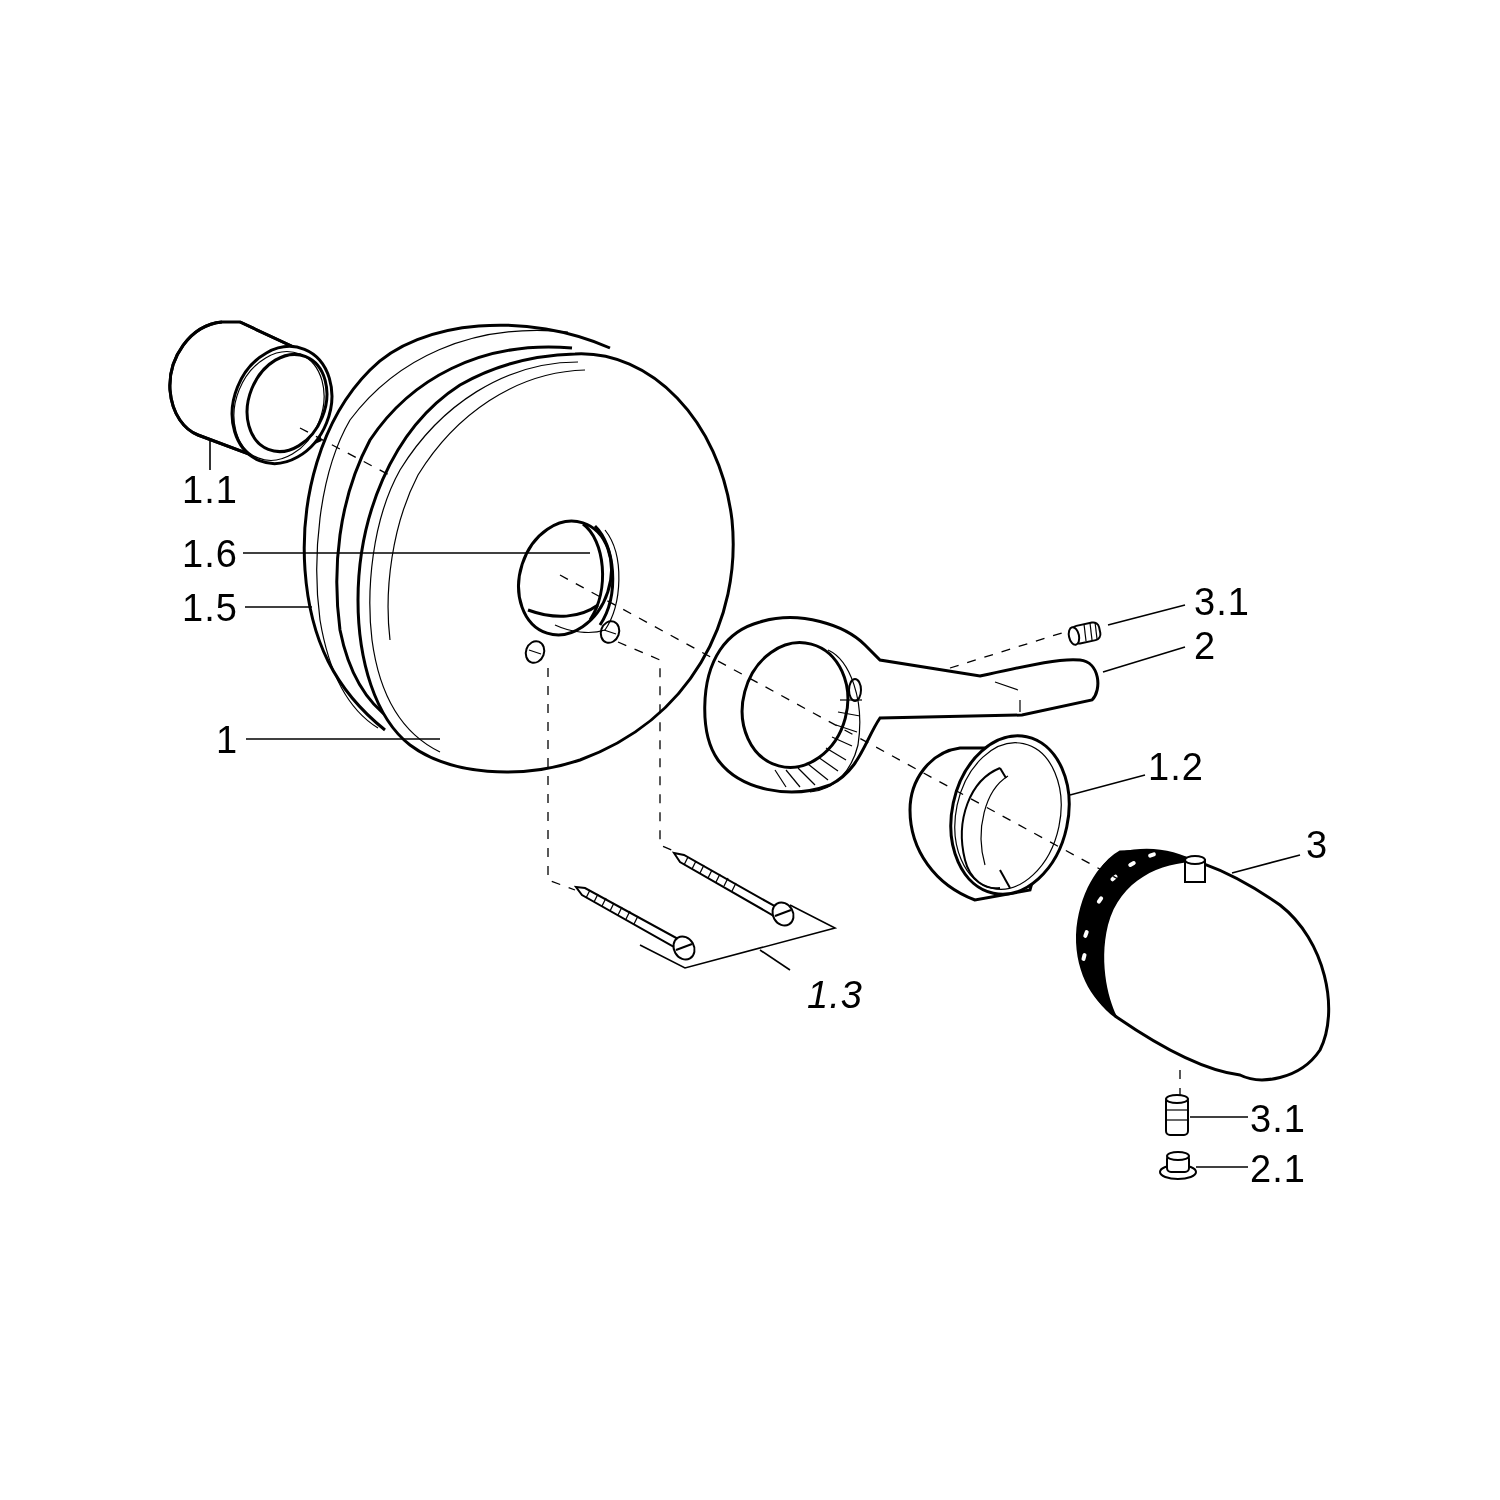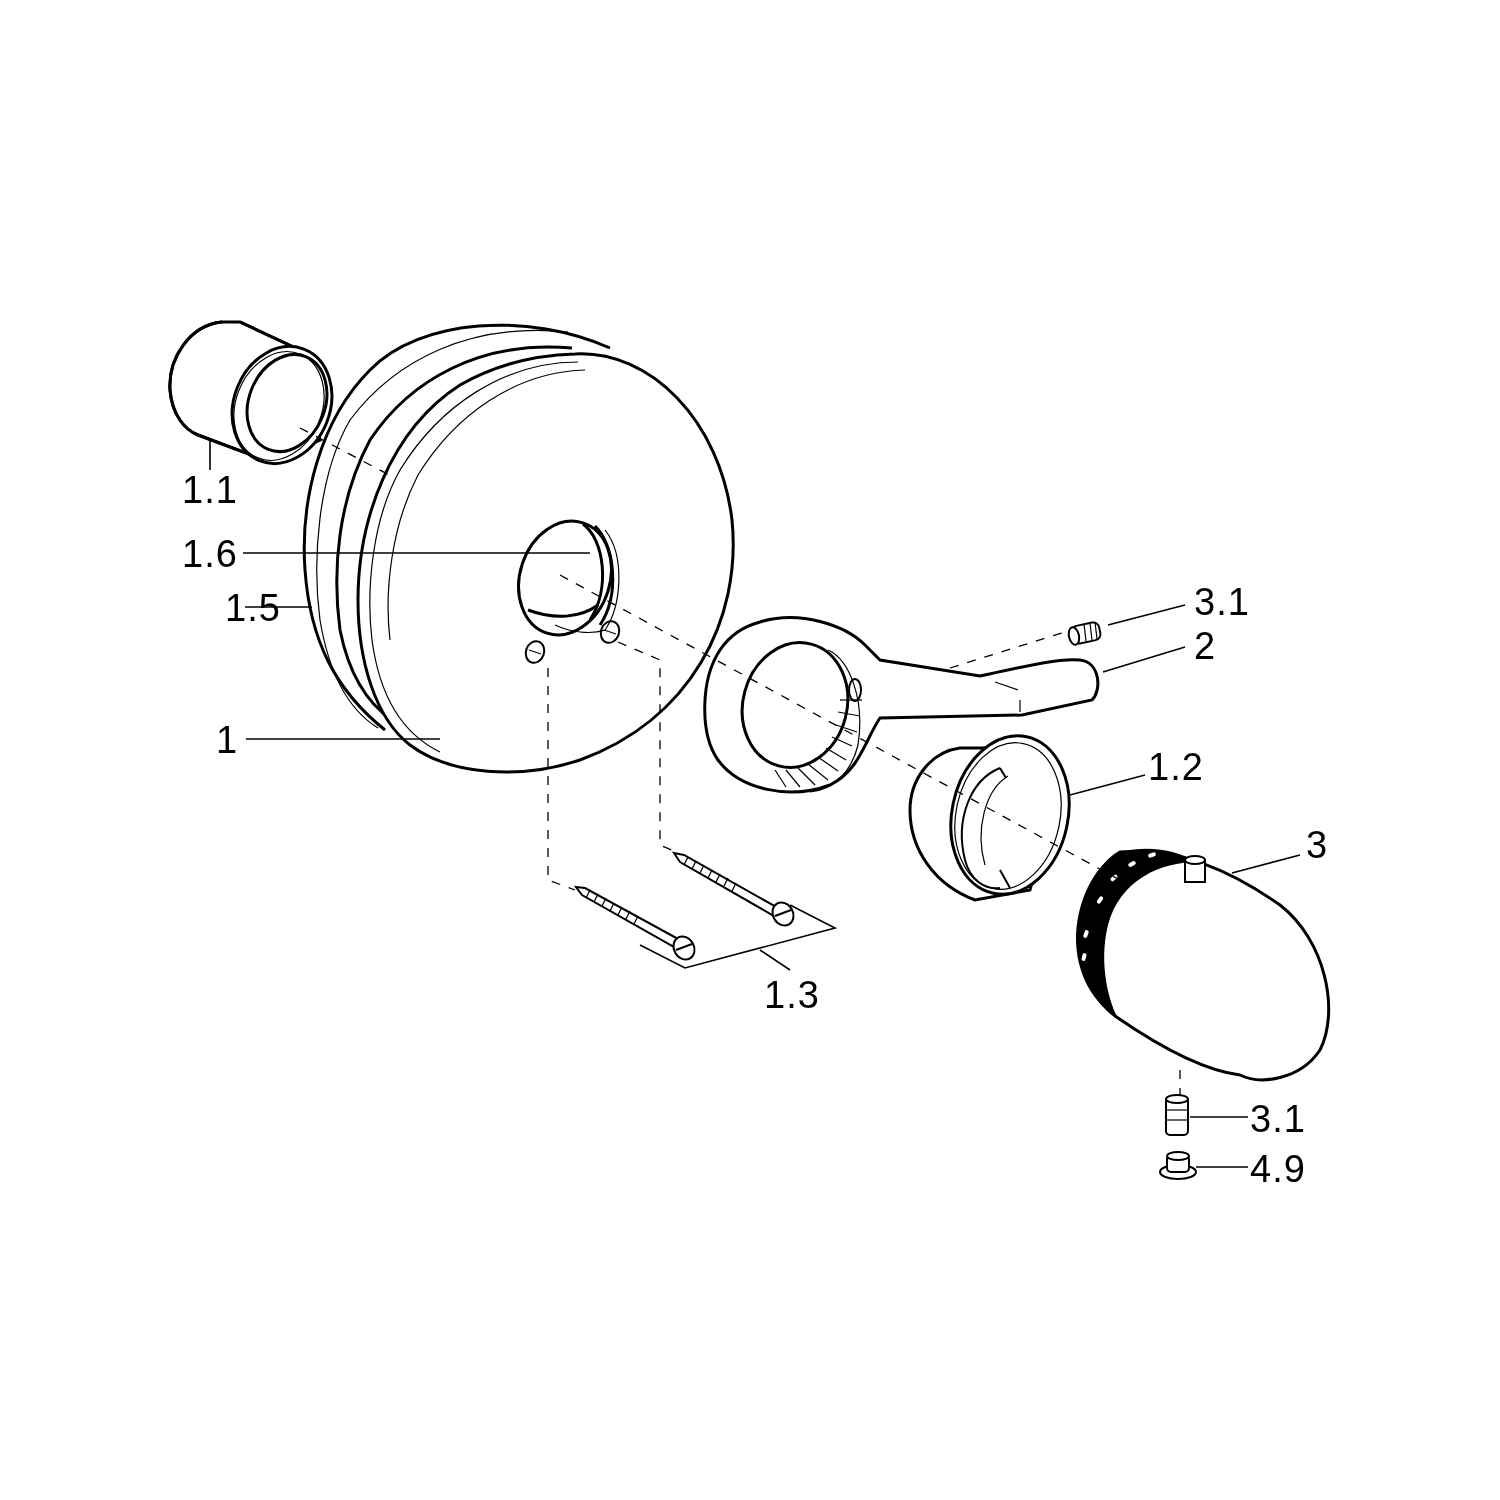--- a/index.html
+++ b/index.html
@@ -166,23 +166,23 @@
     <line class="lead" x1="1103" y1="672" x2="1185" y2="647"></line>
     <line class="lead" x1="1070" y1="795" x2="1145" y2="775"></line>
     <line class="lead" x1="1232" y1="873" x2="1300" y2="855"></line>
     <line class="lead" x1="1190" y1="1117" x2="1248" y2="1117"></line>
     <line class="lead" x1="1196" y1="1167" x2="1248" y2="1167"></line>
   </g>
 </svg>
 
 <span class="label" style="left:182px; top:471px;">1.1</span>
 <span class="label" style="left:182px; top:535px;text-align:center;">1.6</span>
-<span class="label" style="left:182px; top:589px;margin-left:43px;">1.5</span>
+<span class="label" style="left:182px; top:589px;">1.5</span>
 <span class="label" style="left:216px; top:721px;">1</span>
 <span class="label" style="left:1194px; top:583px;">3.1</span>
 <span class="label" style="left:1194px; top:627px;">2</span>
 <span class="label" style="left:1148px; top:748px;text-align:right;">1.2</span>
 <span class="label" style="left:1306px; top:826px;">3</span>
-<span class="label" style="left:764px; top:976px;">1.3</span>
+<span class="label" style="left:807px; top:976px;font-style:italic;">1.3</span>
 <span class="label" style="left:1250px; top:1100px;">3.1</span>
-<span class="label" style="left:1250px; top:1150px;">4.9</span>
+<span class="label" style="left:1250px; top:1150px;">2.1</span>
 
 </div>
 
 </body></html>

